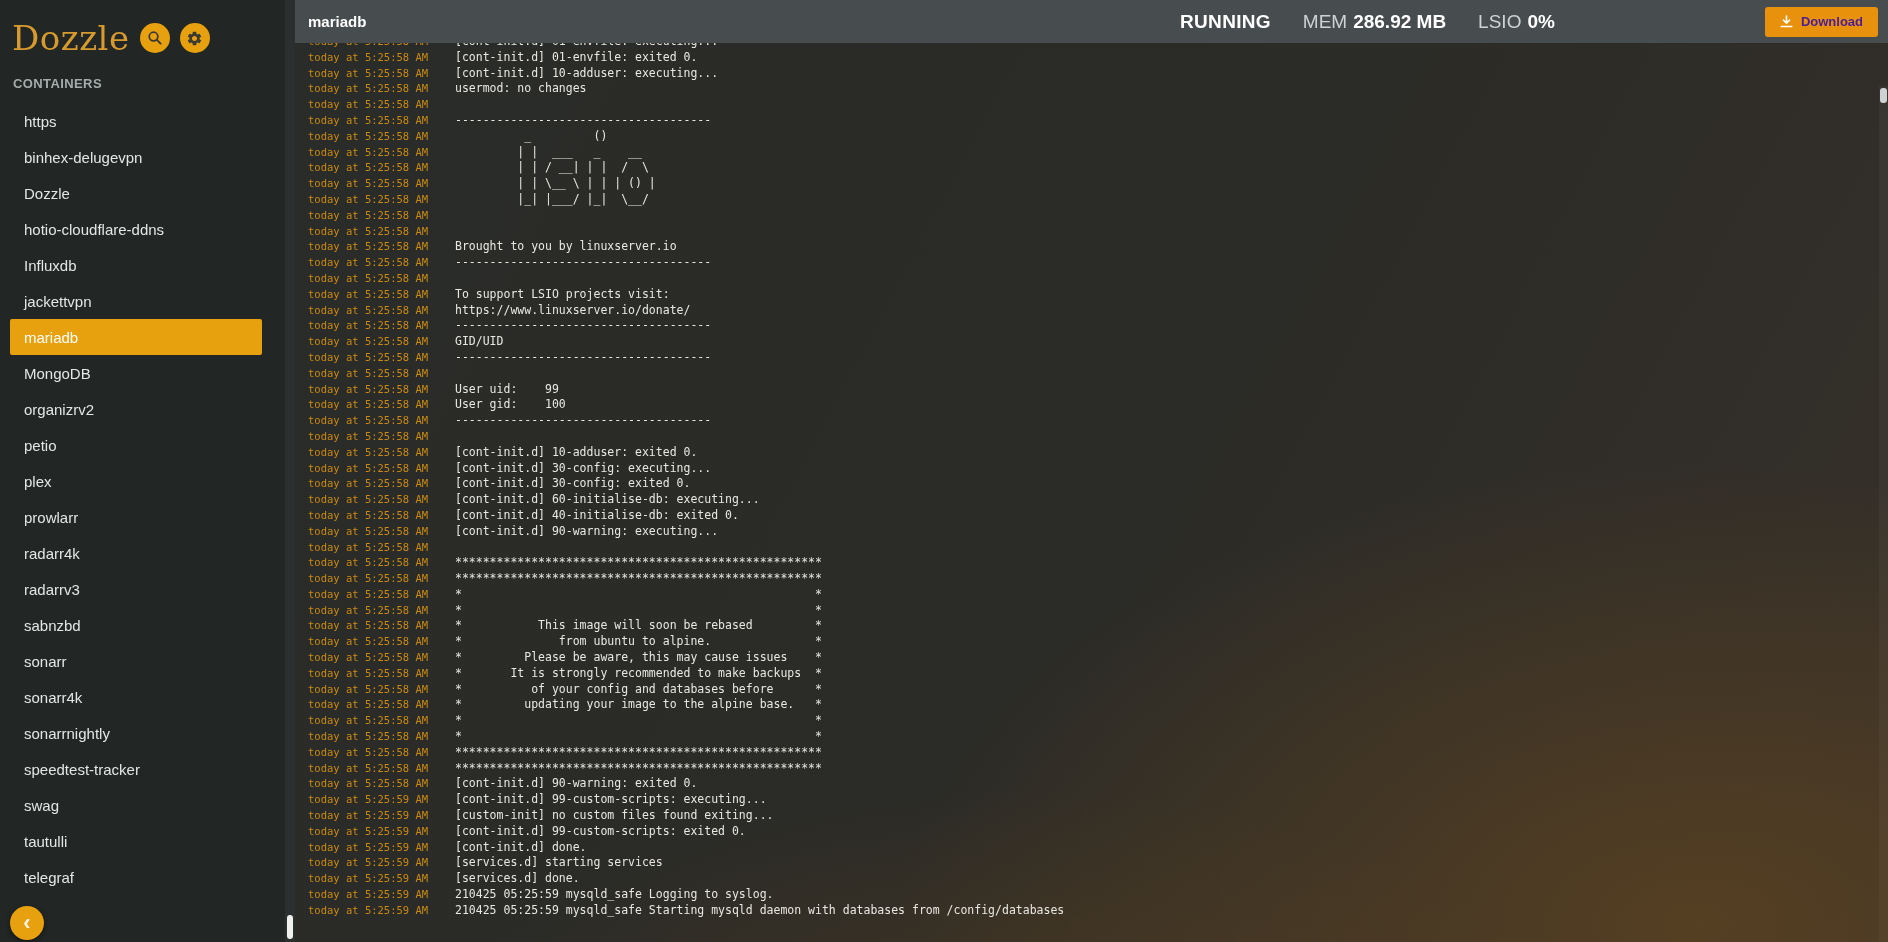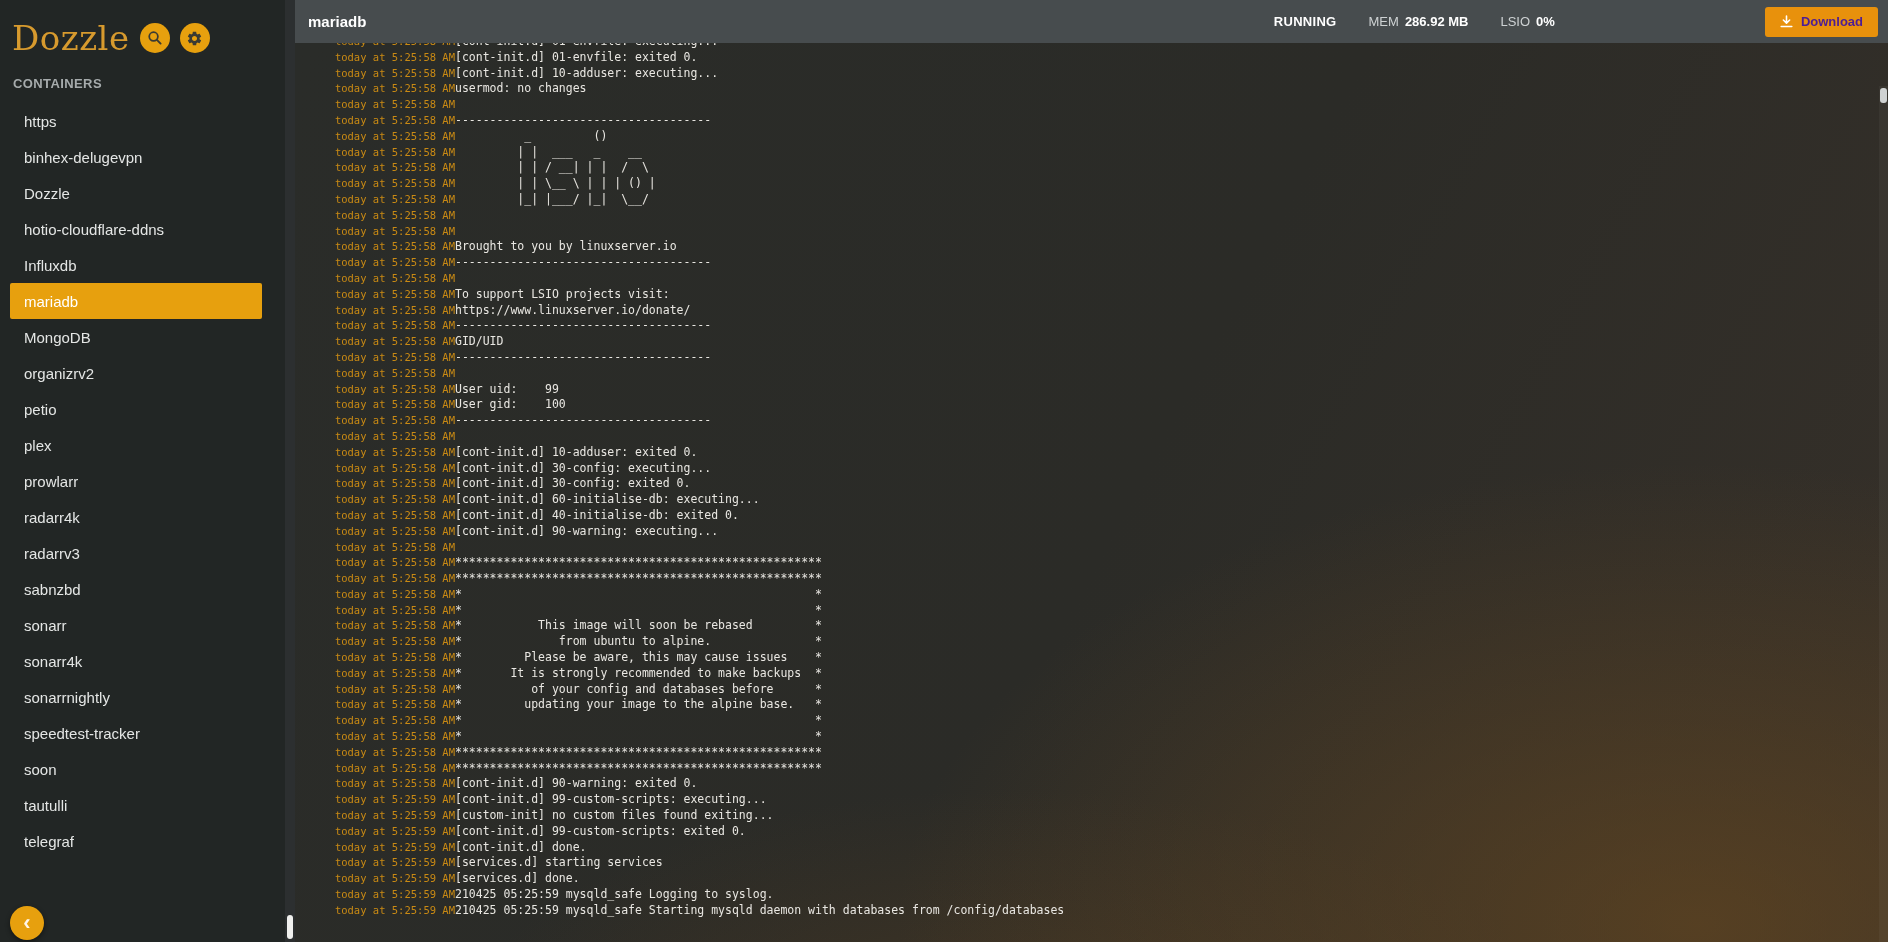--- a/index.html
+++ b/index.html
@@ -27,36 +27,36 @@
   
   .side-scroll { width:10px; flex:0 0 10px; background:#2c2f30; position:relative; }
   .side-scroll .thumb { position:absolute; left:2px; bottom:3px; width:6px; height:24px;
                         background:#f0f0ee; border-radius:3px; cursor:pointer; }
 
   
   .main { flex:1 1 auto; min-width:0; display:flex; flex-direction:column; position:relative; }
   .topbar { height:43px; flex:0 0 43px; background:var(--header-bg,#474c4e); display:flex; align-items:center;
             padding:0 10px 0 13px; color:#fff; }
   .topbar .title { font-size:15px; font-weight:700; }
-  .stats { display:flex; align-items:flex-start; gap:32px; margin-left:auto; margin-right:210px; font-size:13px; }
+  .stats { display:flex; align-items:flex-start; gap:32px; margin-left:auto; margin-right:210px; font-size:19px; }
   .stats .status { font-weight:700; letter-spacing:.3px; }
   .stats .pair .lbl { color:#ced2d3; font-weight:400; margin-right:6px; }
   .stats .pair .val { font-weight:700; }
   .download-btn { display:flex; align-items:center; gap:8px; height:30px; padding:0 15px;
                   background:var(--download,#e8910c); color:#4c1d95; border:none; border-radius:3px;
                   font-size:13px; font-weight:700; cursor:pointer; font-family:"Liberation Sans",sans-serif; }
 
   
   .log-area { flex:1 1 auto; position:relative; overflow:hidden;
               background:
                 radial-gradient(1250px 720px at 88% 98%, rgba(108,74,30,.60), rgba(108,74,30,0) 64%),
                 radial-gradient(900px 420px at 45% 112%, rgba(96,66,30,.40), rgba(96,66,30,0) 62%),
                 linear-gradient(118deg, #2a2c29 0%, #2b2b27 52%, #363029 100%); }
   .log-lines { margin-top:-9px; padding-left:13px; }
-  .log-row { display:flex; align-items:baseline;text-align:right; }
+  .log-row { display:flex; align-items:baseline; }
   .log-row .ts  { flex:0 0 147px; font-family:"DejaVu Sans Mono", monospace; font-size:10.5px; line-height:15.8px;
                   color:var(--timestamp,#c98a14); white-space:nowrap; }
   .log-row .msg { font-family:"DejaVu Sans Mono", monospace; font-size:11.5px; line-height:15.8px;
                   color:#e9e7e2; white-space:pre; }
   .right-scroll { position:absolute; top:43px; right:0; bottom:0; width:9px; background:rgba(255,255,255,.04); }
   .right-scroll .thumb { position:absolute; top:2px; left:1px; width:7px; height:15px;
                          background:#cfd2d2; border-radius:3px; cursor:pointer; }
 </style>
 </head>
 <body>
@@ -80,34 +80,35 @@
     </div>
 
     <div class="section-label">CONTAINERS</div>
 
     <ul class="container-list" id="container-list">
         <li class="container-item">https</li>
         <li class="container-item">binhex-delugevpn</li>
         <li class="container-item">Dozzle</li>
         <li class="container-item">hotio-cloudflare-ddns</li>
         <li class="container-item">Influxdb</li>
+        <li class="container-item">jackettvpn</li>
         <li class="container-item active">mariadb</li>
         <li class="container-item">MongoDB</li>
         <li class="container-item">organizrv2</li>
         <li class="container-item">petio</li>
         <li class="container-item">plex</li>
         <li class="container-item">prowlarr</li>
         <li class="container-item">radarr4k</li>
         <li class="container-item">radarrv3</li>
         <li class="container-item">sabnzbd</li>
         <li class="container-item">sonarr</li>
         <li class="container-item">sonarr4k</li>
         <li class="container-item">sonarrnightly</li>
         <li class="container-item">speedtest-tracker</li>
-        <li class="container-item">soon</li>
+        <li class="container-item">swag</li>
         <li class="container-item">tautulli</li>
         <li class="container-item">telegraf</li>
       </ul>
 
     <button class="collapse-fab">
       <span>‹</span>
     </button>
   </aside>
 
   <div class="side-scroll">

